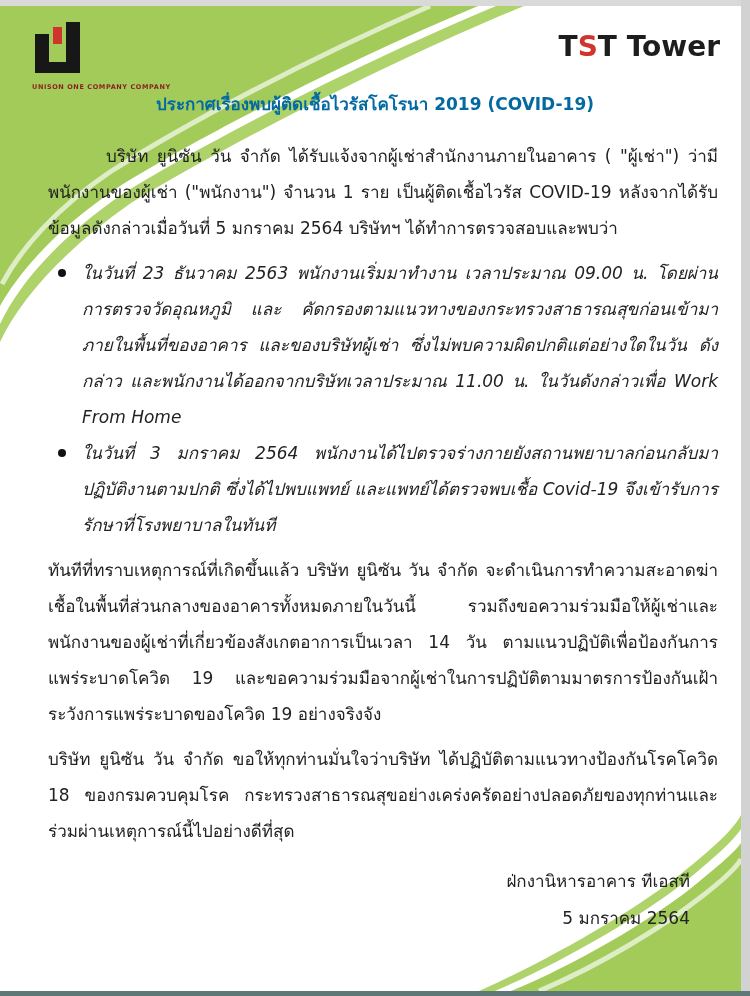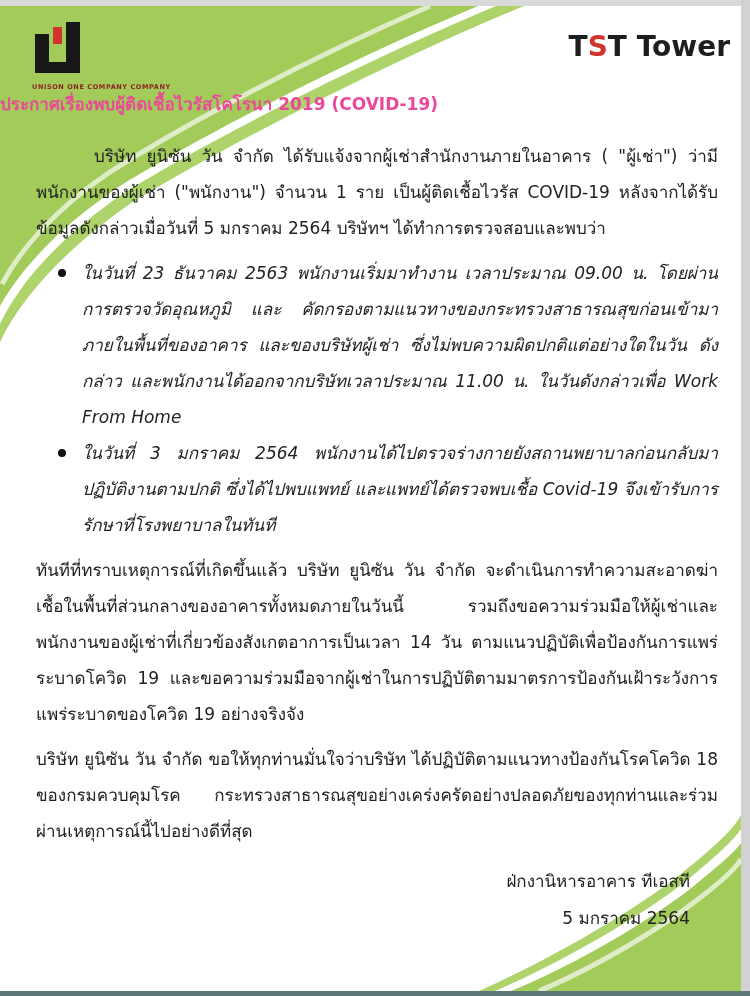--- a/index.html
+++ b/index.html
@@ -20,35 +20,35 @@
 
   
   .u1-logo{position:absolute;top:22px;left:32px;z-index:3;width:128px;}
   .u1-mark{display:block;}
   .u1-company{
     display:block;margin-top:3px;font-size:6.5px;font-weight:bold;
     color:#8b1f1f;letter-spacing:0.6px;white-space:nowrap;
   }
   
   .tst-logo{
-    position:absolute;top:30px;right:20px;z-index:3;
+    position:absolute;top:30px;right:30px;z-index:3;
     font-weight:bold;font-size:28px;letter-spacing:0px;color:#1d1d1d;
   }
   .tst-logo .red{color:#d0342c;}
 
   .doc-title{
-    position:absolute;top:90px;left:0;right:0;text-align:left;z-index:2;
-    font-size:17px;font-weight:bold;color:#ec4899;
+    position:absolute;top:90px;left:0;right:0;text-align:center;z-index:2;
+    font-size:17px;font-weight:bold;color:#0369a1;
   }
 
   .content{
     position:absolute;top:138px;left:32px;right:32px;z-index:2;
     font-size:17px;line-height:36px;text-align:justify;
   }
-  .para{margin:0 0 9px 4px;}
+  .para{margin:0 0 9px 16px;}
   .para.indent{text-indent:58px;}
   .bullet-list{margin:0 0 9px 0;padding:0;list-style:none;}
   .bullet-item{display:flex;align-items:flex-start;margin:0;}
   .bullet-dot{
     flex:0 0 auto;width:8px;height:8px;border-radius:50%;
     background:#111;margin:14px 16px 0 26px;
   }
   .bullet-text{flex:1;text-align:justify;font-style:italic;}
   .signature{margin-top:14px;text-align:right;padding-right:28px;line-height:37px;}
 </style>

